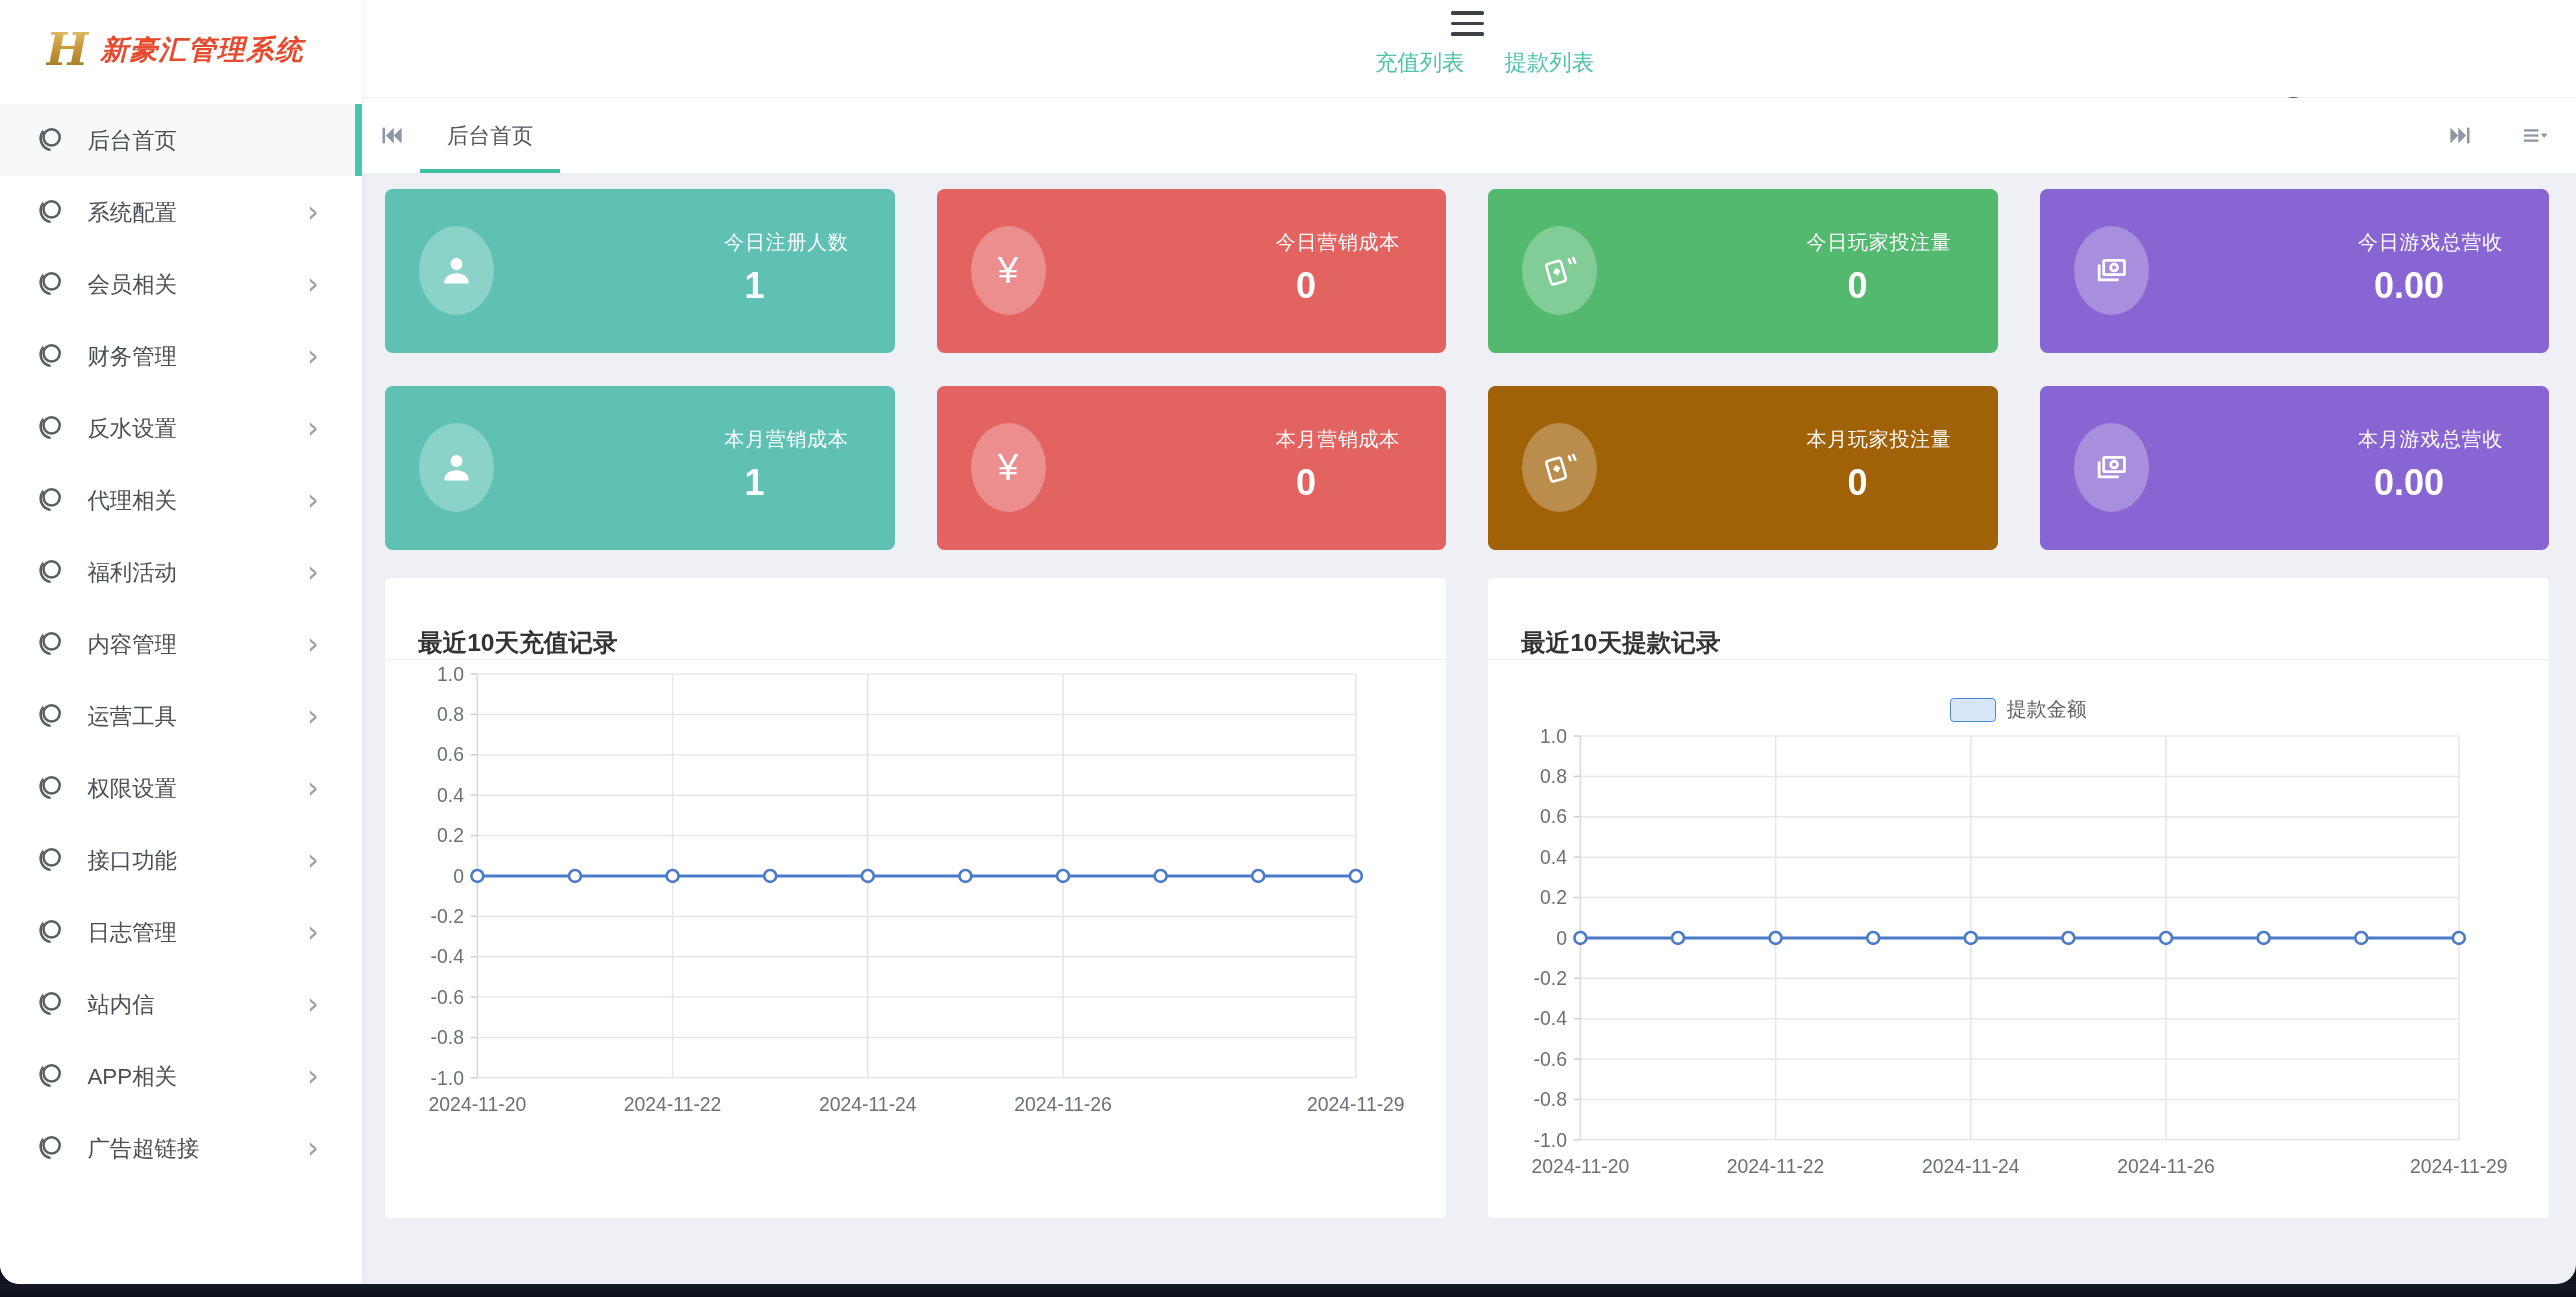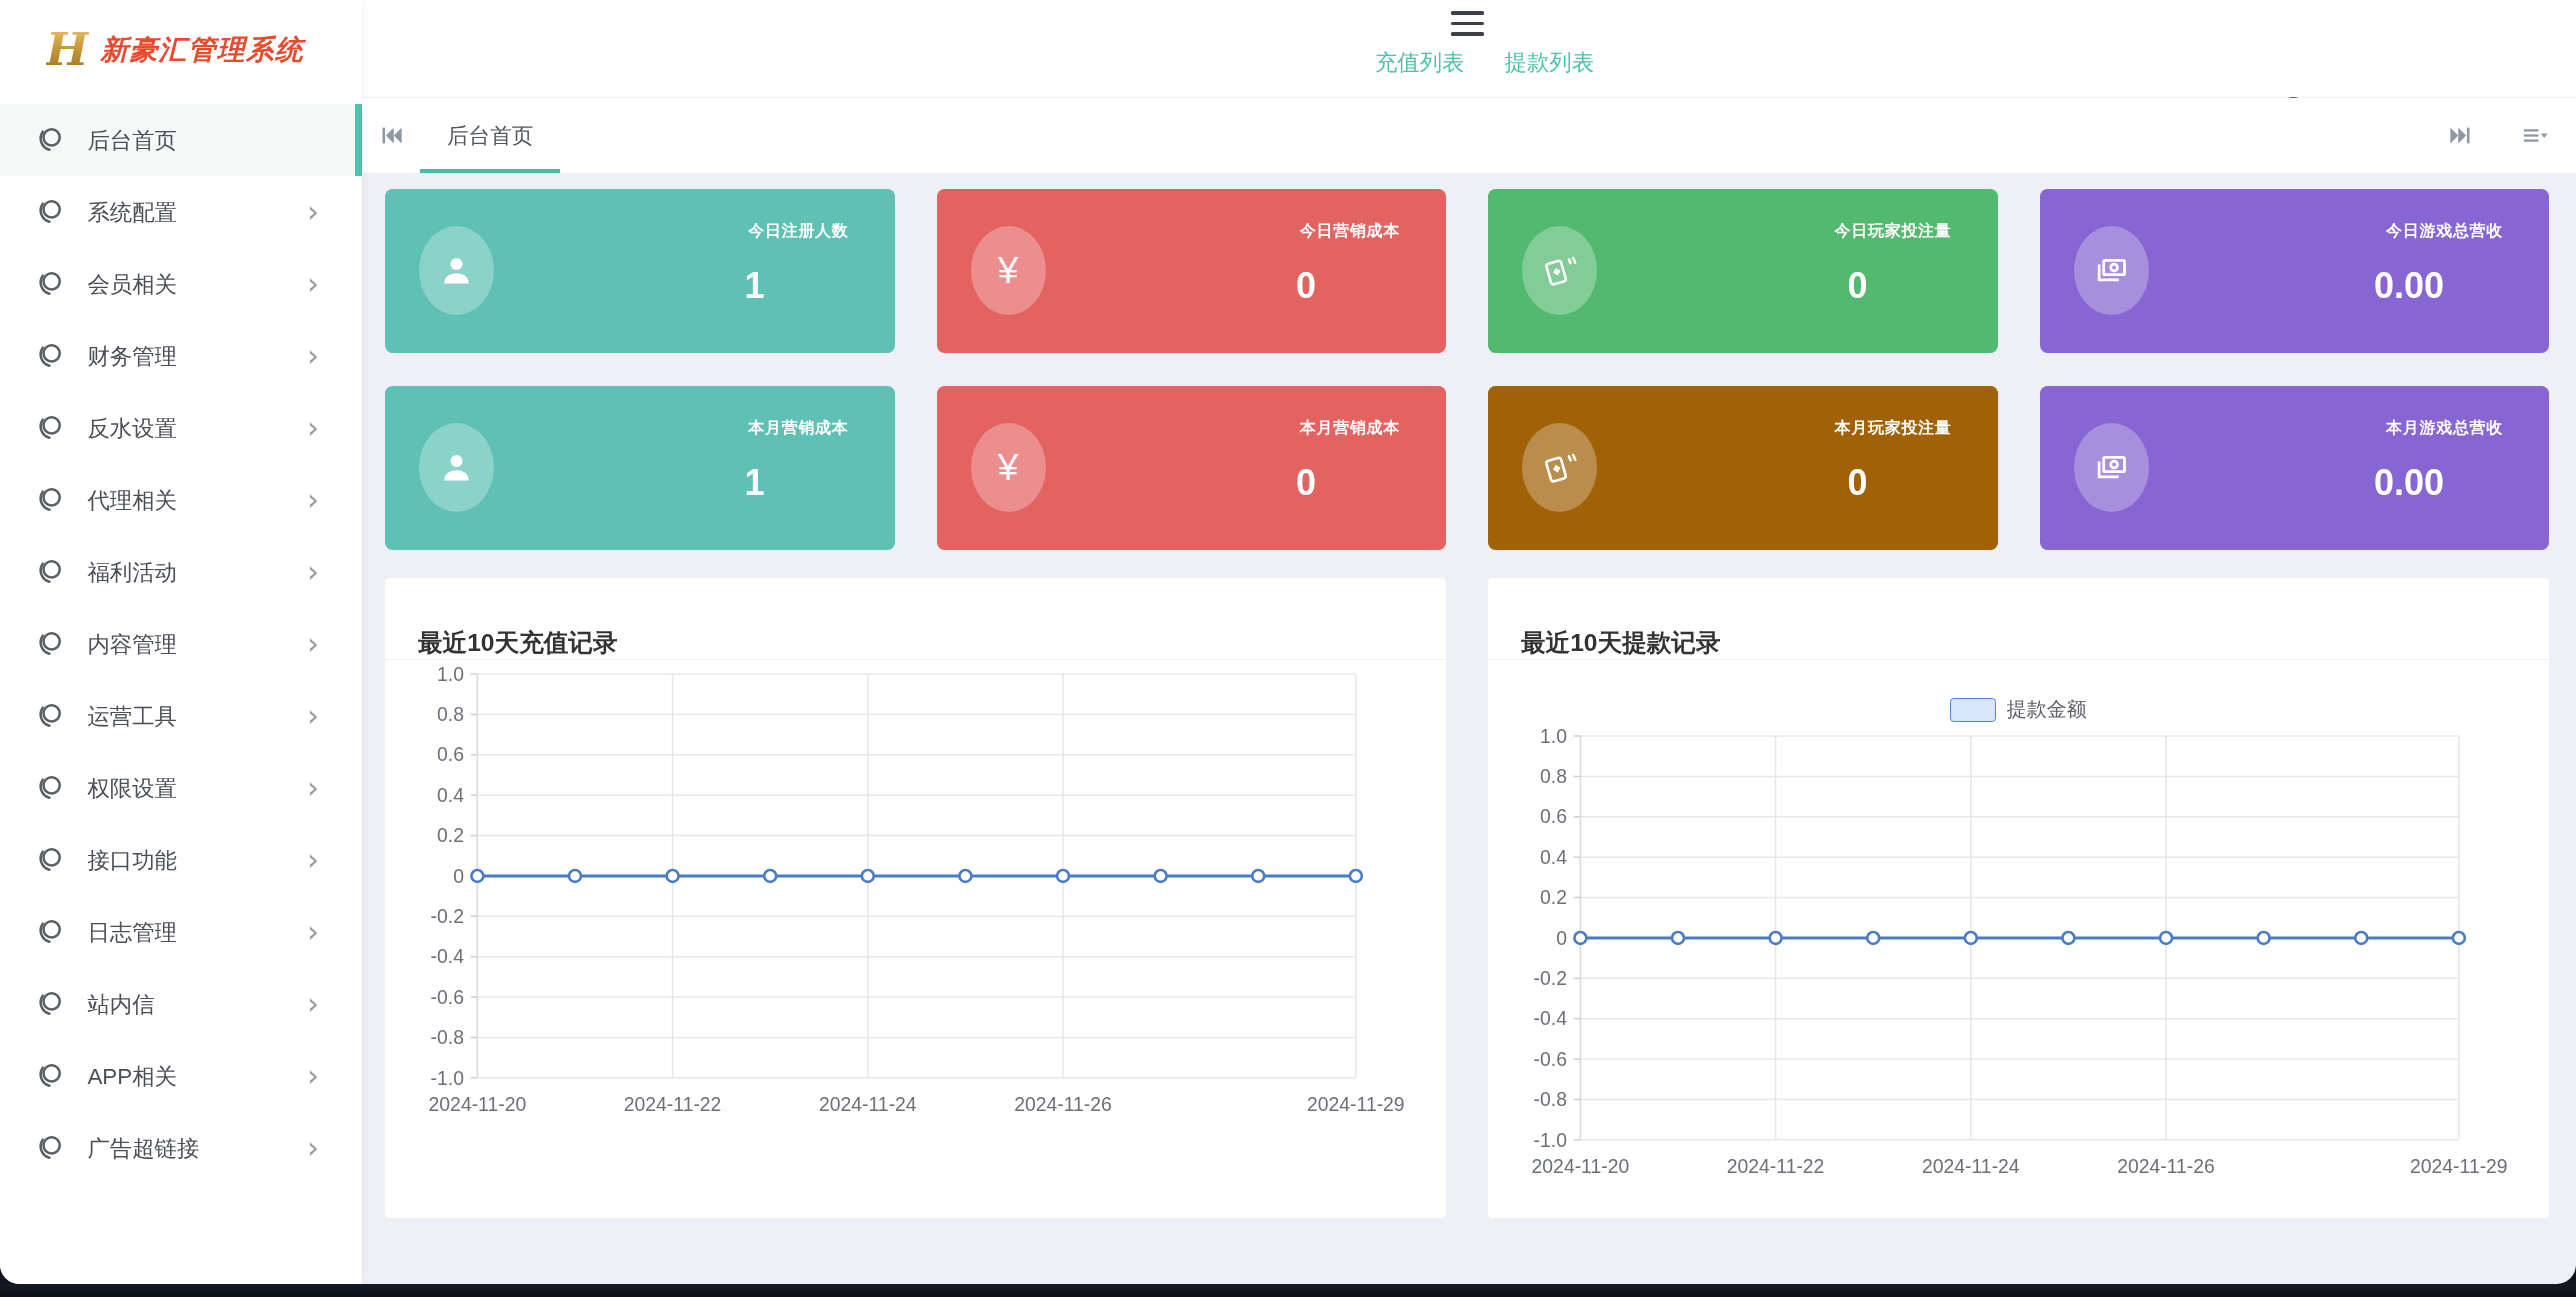--- a/index.html
+++ b/index.html
@@ -49,21 +49,21 @@
   .tab-menu { cursor: pointer; display: flex; align-items: center; }
 
   
   .content { flex: 1; padding: 16.4px 27px 0 23px; overflow: hidden; }
   .stat-grid { display: grid; grid-template-columns: repeat(4, 1fr); gap: 33px 42px; }
   .stat-card { height: 164px; border-radius: 7.5px; position: relative; color: #fff; overflow: hidden; }
   .badge { position: absolute; left: 34px; top: 37px; width: 75px; height: 89px; background: rgba(255,255,255,.28); border-radius: 50%;
     display: flex; align-items: center; justify-content: center; }
   .badge svg { width: 39px; height: 39px; }
   .badge .yuan { font-size: 37px; color: #fff; font-weight: normal; }
-  .stat-label { position: absolute; top: 32px; right: 46px; font-size: 16px; font-weight: bold; letter-spacing: 0.7px; }
+  .stat-label { position: absolute; top: 40px; right: 46px; font-size: 20px; font-weight: normal; letter-spacing: 0.7px; }
   .stat-value { position: absolute; top: 76px; right: 140px; transform: translateX(50%); font-size: 36px; font-weight: bold; }
 
   .chart-row { display: grid; grid-template-columns: 1fr 1fr; gap: 42px; margin-top: 28px; }
   .panel { background: #fff; border-radius: 4.5px; height: 640px; }
   .panel-header { height: 82px; border-bottom: 0.7px solid #f0f0f0; display: flex; align-items: flex-end; padding: 0 33px; }
   .panel-title { font-size: 24.6px; font-weight: bold; color: #333; }
   .legend { display: flex; justify-content: center; align-items: center; gap: 10.4px; margin-top: 37px; height: 25px; font-size: 20px; color: #5d6066; cursor: pointer; }
   .swatch { width: 46px; height: 24px; background: #d7e7f9; border: 1.5px solid #4f86d2; border-radius: 3.7px; }
   .chartbox { width: 100%; height: 483px; margin-top: 2px; }
   .chartbox svg { width: 100%; height: 100%; display: block; }

